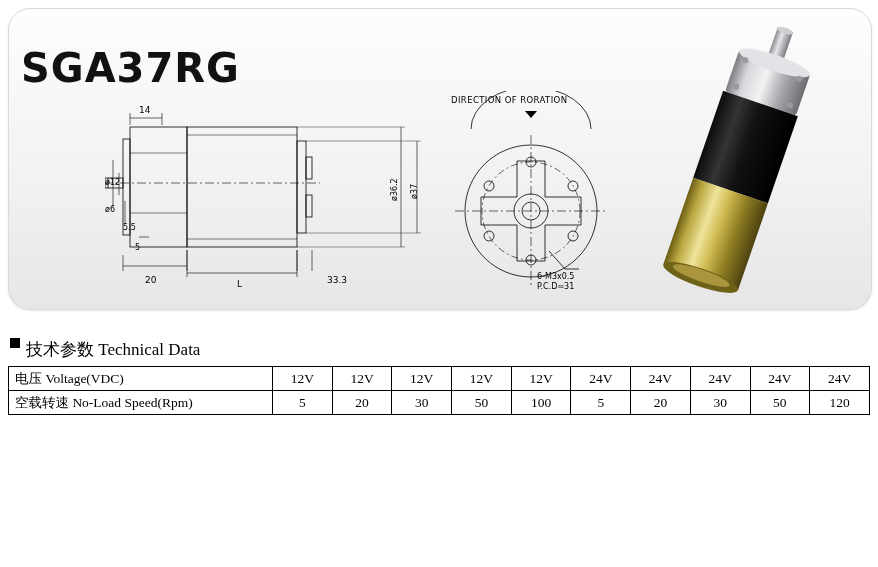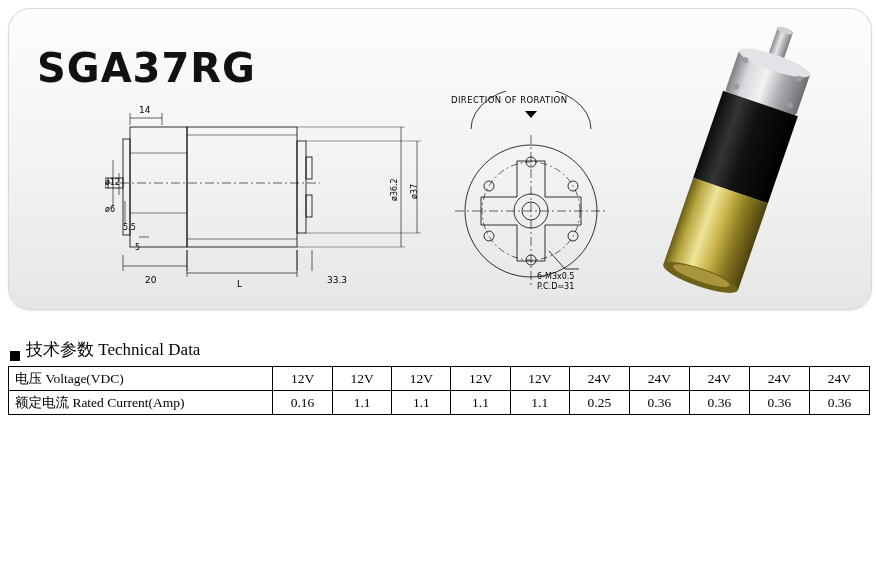--- a/index.html
+++ b/index.html
@@ -29,21 +29,21 @@
     box-shadow: 0 1px 2px rgba(0,0,0,0.10);
     overflow: hidden;
   }
   .banner-inner {
     position: absolute;
     inset: 0;
   }
 
   .model-title {
     position: absolute;
-    left: 28px;
+    left: 12px;
     top: 36px;
     font-family: "DejaVu Sans", sans-serif;
     font-weight: bold;
     font-size: 40px;
     letter-spacing: 1px;
     color: #111;
   }
 
   
   .drawing {
@@ -91,21 +91,21 @@
   }
 
   
   .tech-head {
     position: absolute;
     left: 10px;
     top: 338px;
     font-size: 17px;
     font-family: "Liberation Serif", serif;
     display: flex;
-    align-items: flex-end;
+    align-items: flex-start;
     gap: 3px;
   }
   .tech-head .sq {
     display: inline-block;
     width: 10px;
     height: 10px;
     background: #000;
     margin-right: 3px;
   }
 
@@ -318,26 +318,26 @@
       <td>12V</td>
       <td>12V</td>
       <td>12V</td>
       <td>24V</td>
       <td>24V</td>
       <td>24V</td>
       <td>24V</td>
       <td>24V</td>
     </tr>
     <tr>
-      <td class="rowhead">额定电流 Rated Current(Amp)</td>
-      <td>0.16</td>
-      <td>1.1</td>
-      <td>1.1</td>
-      <td>1.1</td>
-      <td>1.1</td>
-      <td>0.25</td>
-      <td>0.36</td>
-      <td>0.36</td>
-      <td>0.36</td>
-      <td>0.36</td>
+      <td class="rowhead">空载转速 No-Load Speed(Rpm)</td>
+      <td>5</td>
+      <td>20</td>
+      <td>30</td>
+      <td>50</td>
+      <td>100</td>
+      <td>5</td>
+      <td>20</td>
+      <td>30</td>
+      <td>50</td>
+      <td>120</td>
     </tr>
   </tbody>
 </table>
 
 </body></html>

